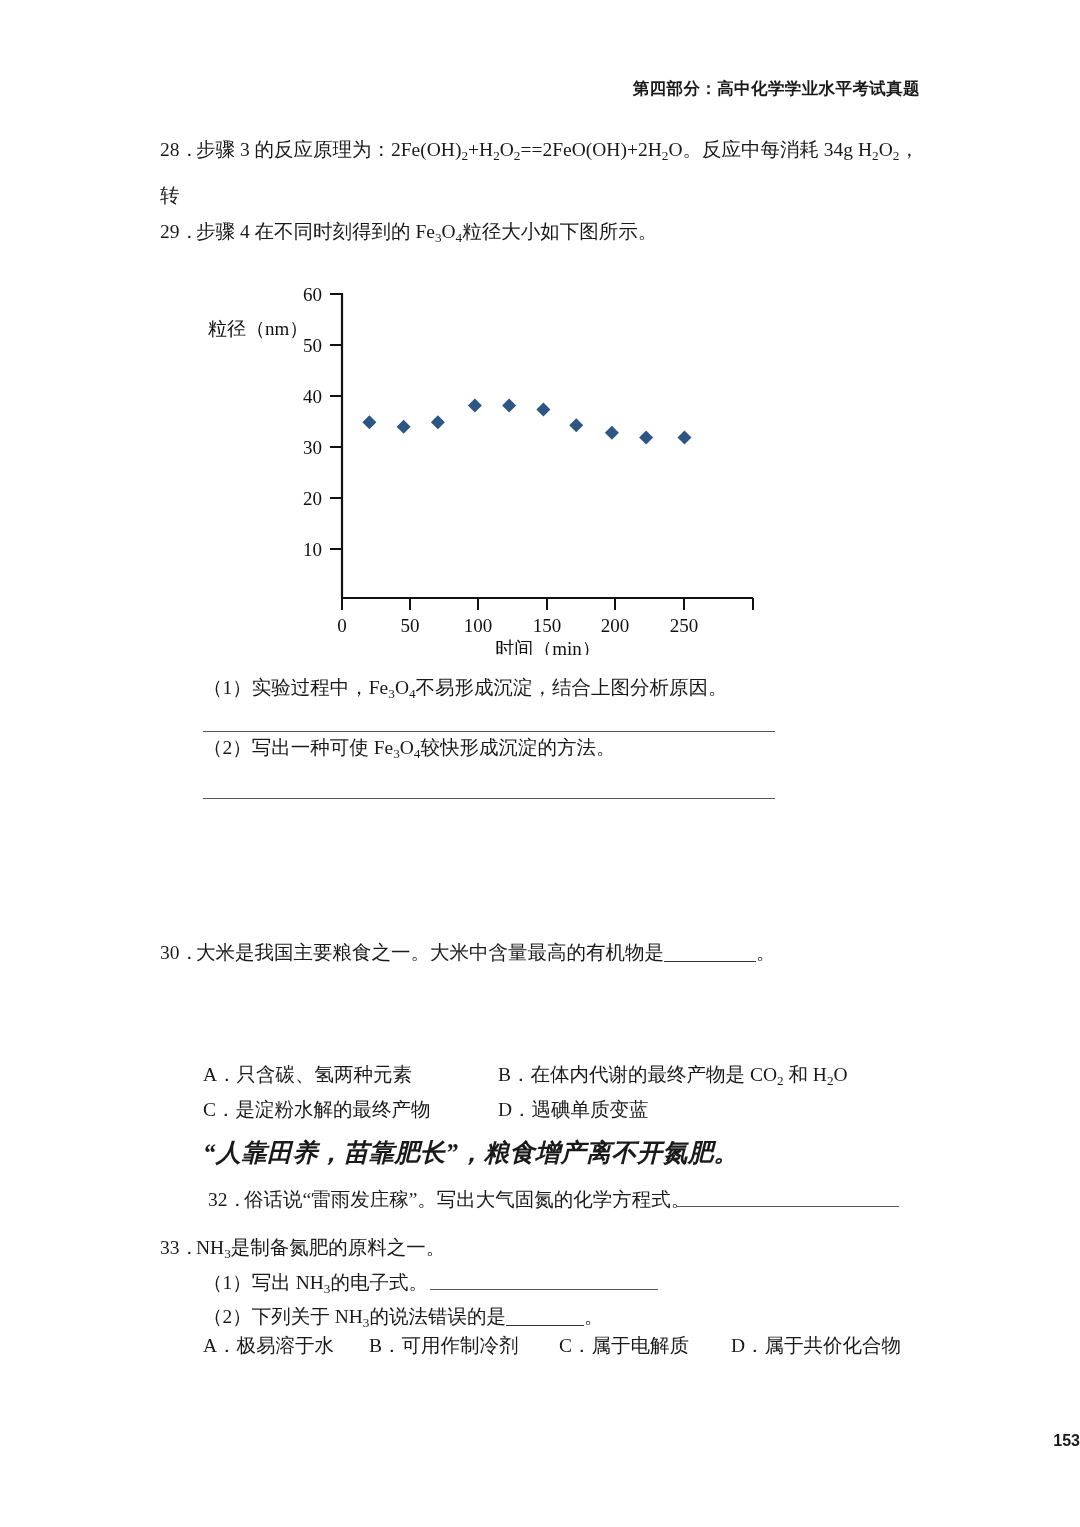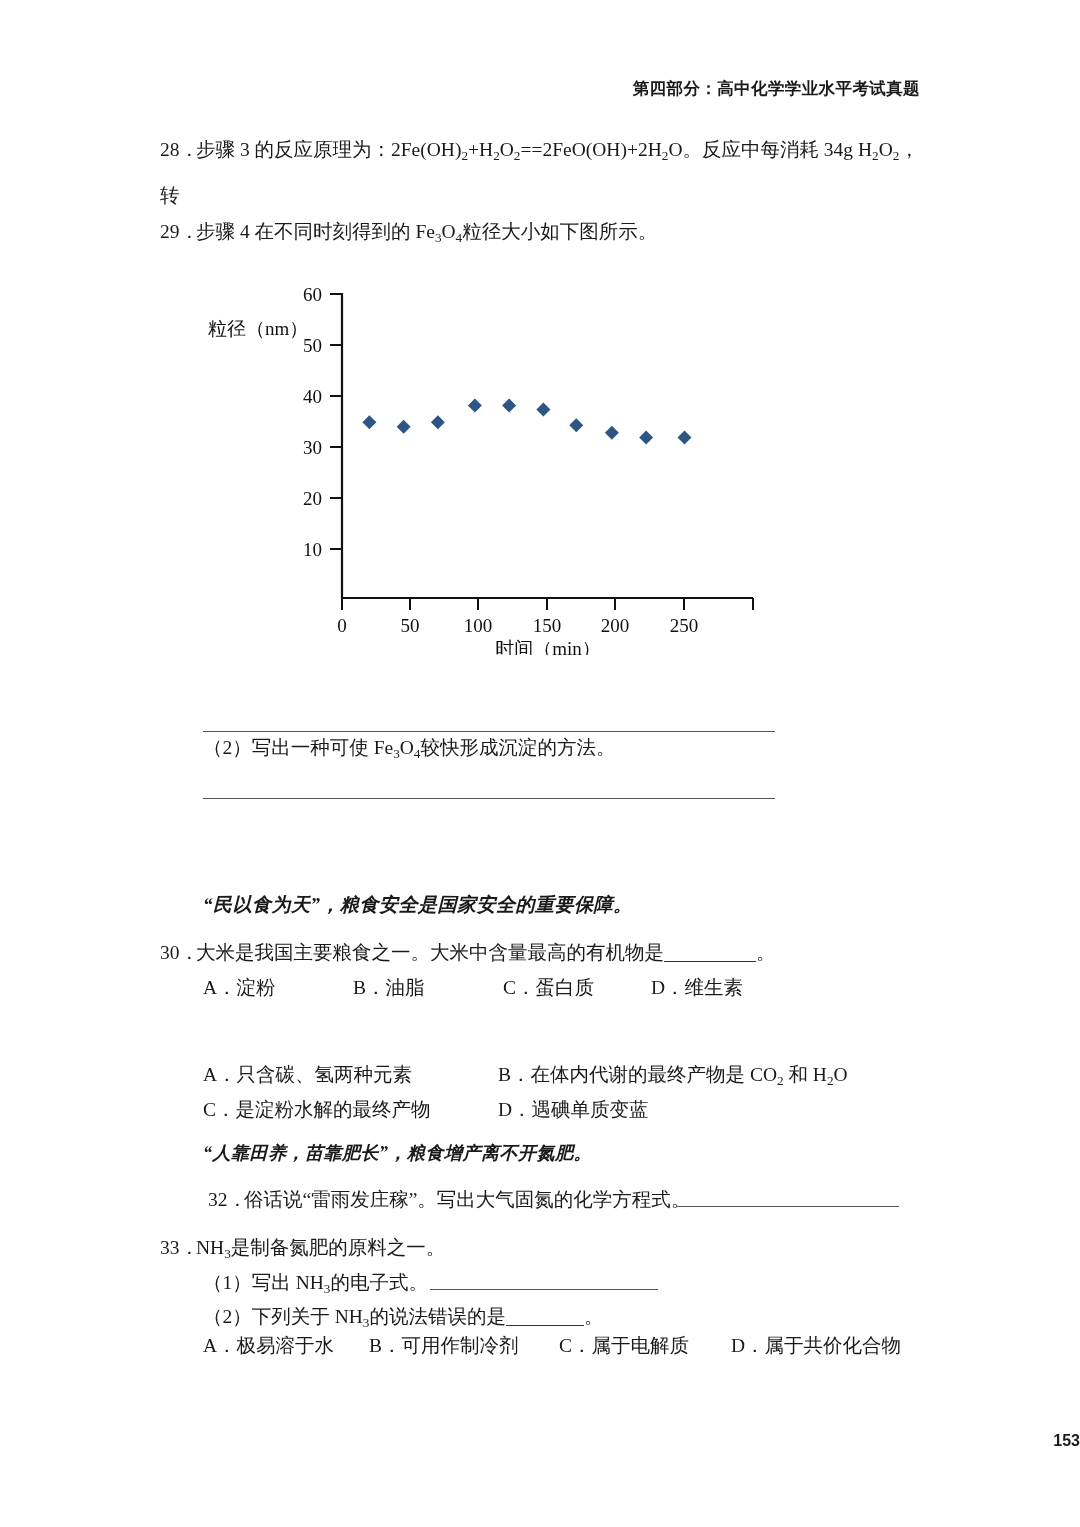--- a/index.html
+++ b/index.html
@@ -177,45 +177,44 @@
           <polygon points="309.14,118.46666666666667 316.14,125.46666666666667 309.14,132.46666666666667 302.14,125.46666666666667" fill="#2E5684"></polygon>
           <polygon points="343.39,122.51999999999998 350.39,129.51999999999998 343.39,136.51999999999998 336.39,129.51999999999998" fill="#2E5684"></polygon>
           <polygon points="376.27,138.22666666666666 383.27,145.22666666666666 376.27,152.22666666666666 369.27,145.22666666666666" fill="#2E5684"></polygon>
           <polygon points="411.89000000000004,145.82666666666665 418.89000000000004,152.82666666666665 411.89000000000004,159.82666666666665 404.89000000000004,152.82666666666665" fill="#2E5684"></polygon>
           <polygon points="446.14000000000004,150.38666666666668 453.14000000000004,157.38666666666668 446.14000000000004,164.38666666666668 439.14000000000004,157.38666666666668" fill="#2E5684"></polygon>
           <polygon points="484.5,150.38666666666668 491.5,157.38666666666668 484.5,164.38666666666668 477.5,157.38666666666668" fill="#2E5684"></polygon>
         </g>
     </svg>
   </div>
 
+  <div class="body-block" style="left:203px; top:668px; width:720px;">
+    <span>（1）</span><span>实验过程中，Fe</span><sub>3</sub><span>O</span><sub>4</sub><span>不易形成沉淀，结合上图分析原因。</span>
+  </div>
   <div class="ans-line" style="left:203px; top:731px; width:572px;"></div>
 
   <div class="body-block" style="left:203px; top:728px; width:720px;">
     <span>（2）</span><span>写出一种可使 Fe</span><sub>3</sub><span>O</span><sub>4</sub><span>较快形成沉淀的方法。</span>
   </div>
   <div class="ans-line" style="left:203px; top:798px; width:572px;"></div>
 
 
-  <div class="body-block kaiti" style="left:203px; top:885px; width:760px; font-size:19px;">“民以食为天”，粮食安全是国家安全的重要保障。</div>
 
   <div class="body-block" style="left:160px; top:933px; width:780px;">
     <span class="q-num">30．</span><span>大米是我国主要粮食之一。大米中含量最高的有机物是</span><span class="blank" style="width:92px;"></span><span>。</span>
   </div>
-  <div class="opts" style="left:203px; top:968px;">
-    <span class="opt" style="width:150px;">A．淀粉</span><span class="opt" style="width:150px;">B．油脂</span><span class="opt" style="width:148px;">C．蛋白质</span><span class="opt">D．维生素</span>
-  </div>
 
   <div class="opts" style="left:203px; top:1055px;">
     <span class="opt" style="width:295px;">A．只含碳、氢两种元素</span><span class="opt"><span>B．在体内代谢的最终产物是 CO</span><sub>2</sub><span> 和 H</span><sub>2</sub><span>O</span></span>
   </div>
   <div class="opts" style="left:203px; top:1090px;">
     <span class="opt" style="width:295px;">C．是淀粉水解的最终产物</span><span class="opt">D．遇碘单质变蓝</span>
   </div>
 
-  <div class="body-block kaiti" style="left:203px; top:1133px; width:760px; font-size:18px;">“人靠田养，苗靠肥长”，粮食增产离不开氮肥。</div>
+  <div class="body-block kaiti" style="left:203px; top:1133px; width:760px; font-size:25px;">“人靠田养，苗靠肥长”，粮食增产离不开氮肥。</div>
 
   <div class="body-block" style="left:160px; top:1180px; width:800px;margin-left:48px;">
     <span class="q-num">32．</span><span>俗话说“雷雨发庄稼”。写出大气固氮的化学方程式。</span>
   </div>
   <div class="ans-line" style="left:677px; top:1206px; width:222px;"></div>
 
   <div class="body-block" style="left:160px; top:1228px; width:800px;">
     <span class="q-num">33．</span><span>NH</span><sub>3</sub><span>是制备氮肥的原料之一。</span>
   </div>
 

